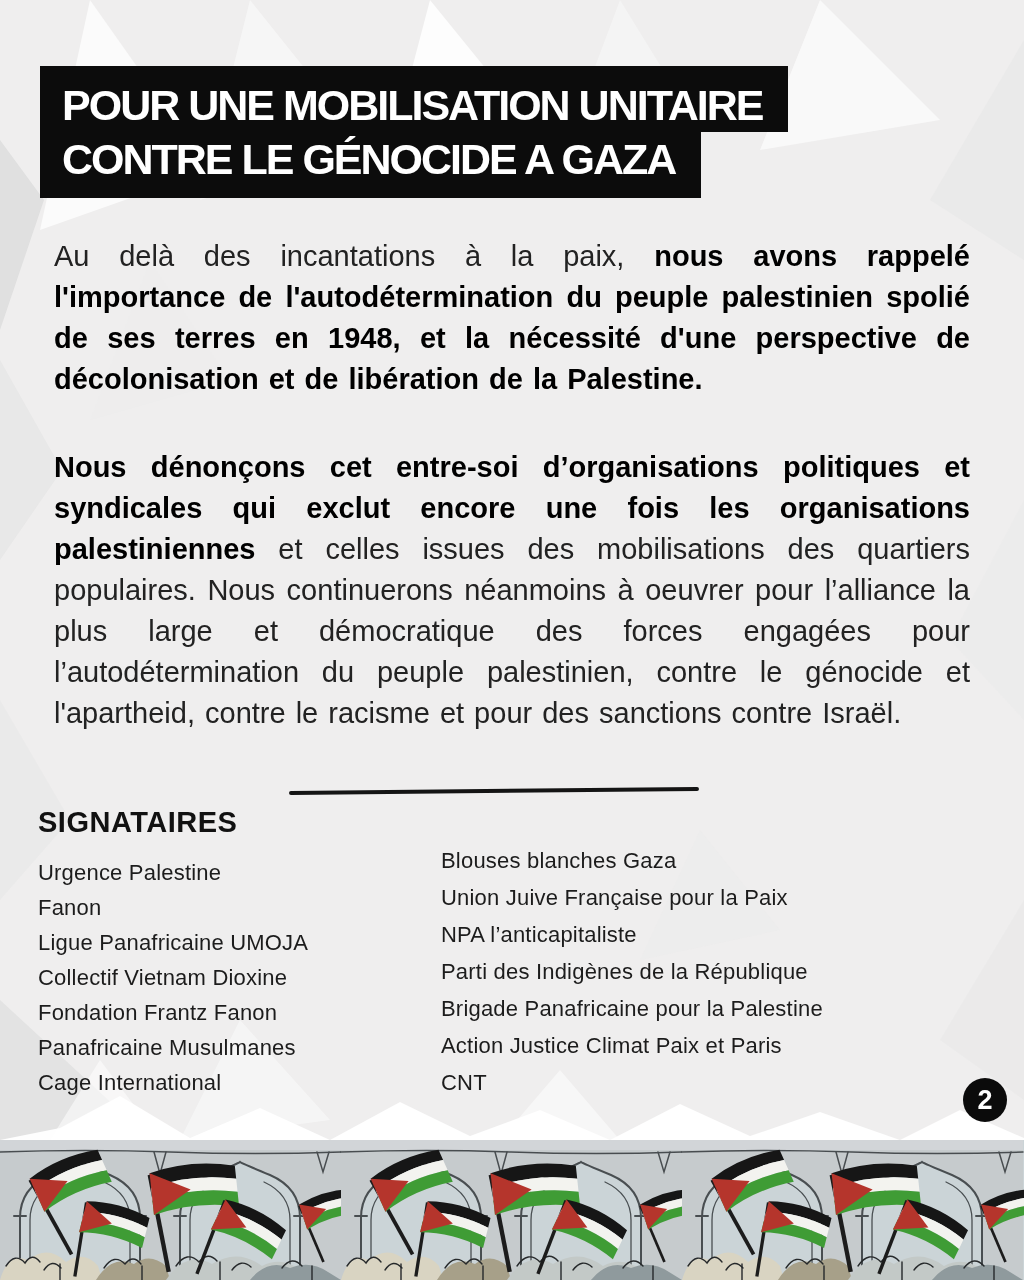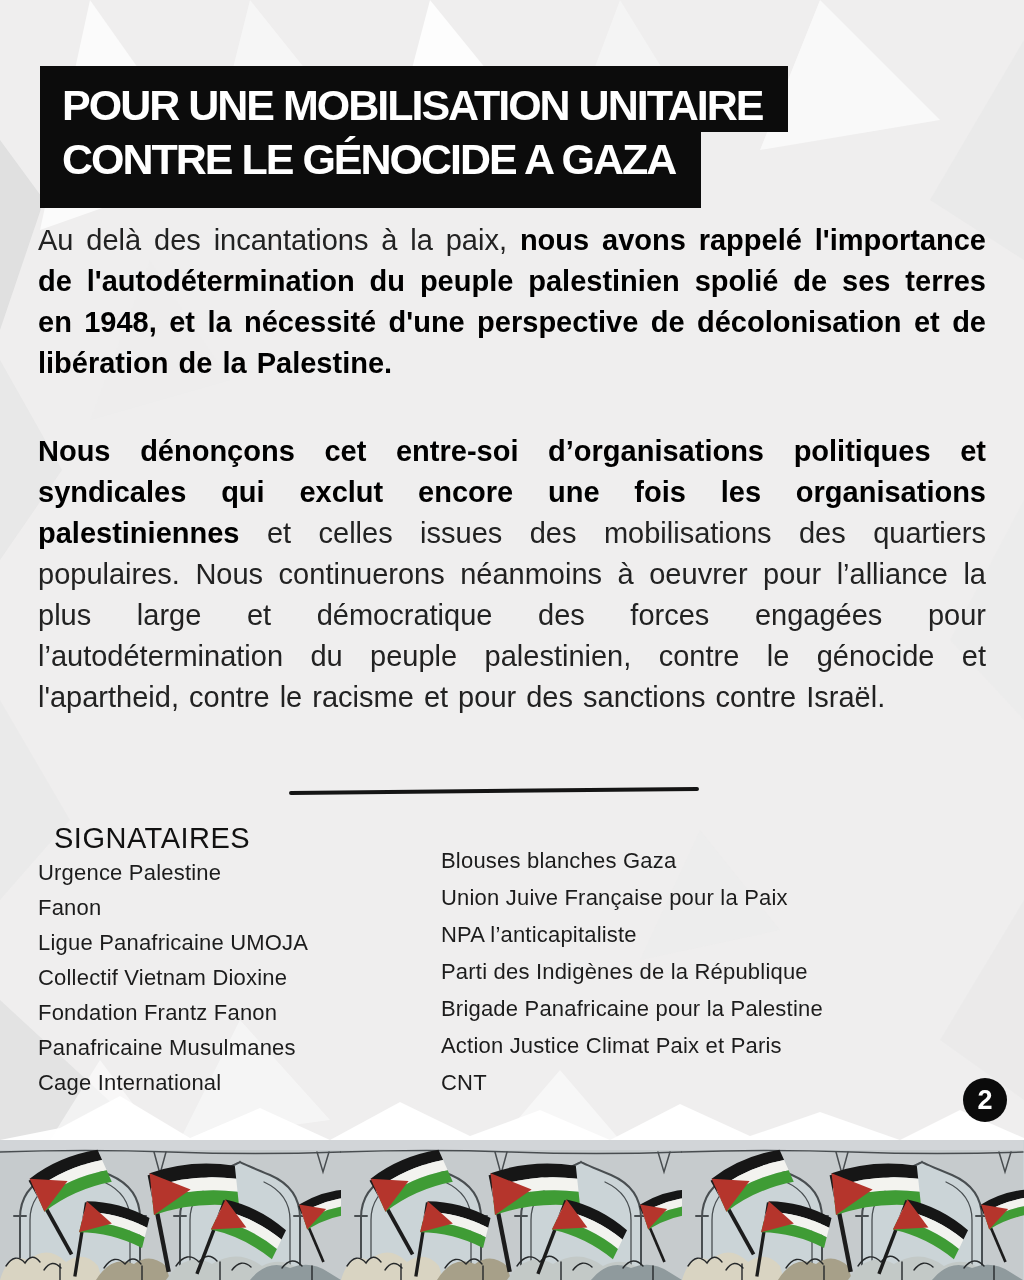--- a/index.html
+++ b/index.html
@@ -12,40 +12,40 @@
   .content{position:absolute;left:0;top:0;width:100%;height:100%;z-index:1;}
 
   
   .banner{position:absolute;left:40px;top:66px;}
   .banner-line{
     display:table;background:#0c0c0c;color:#ffffff;
     font-weight:700;font-size:43px;letter-spacing:-2px;line-height:54px;
     padding:0 26px 0 22px;white-space:nowrap;
   }
   .banner-line.first{padding-top:12px;}
-  .banner-line.second{padding-bottom:22px;}
+  .banner-line.second{padding-bottom:12px;}
 
   
   .body-text{position:absolute;left:38px;top:220px;width:948px;}
   .body-text p{
-    margin:0;text-align:justify;font-size:29px;line-height:41px;
+    margin:16px;text-align:justify;font-size:29px;line-height:41px;
     word-spacing:2px;color:#222222;
   }
   .body-text p b{color:#000000;}
   .body-text p.p1{margin-bottom:47px;}
 
   .divider{
     position:absolute;left:289px;top:789px;width:410px;height:4px;
     background:#141414;transform:rotate(-0.55deg);border-radius:2px;
   }
 
   
   .signatories{position:absolute;left:38px;top:806px;width:970px;height:300px;}
   .sig-heading{
-    margin:16px;font-size:29px;font-weight:400;letter-spacing:.5px;color:#111111;
+    margin:0;font-size:29px;font-weight:700;letter-spacing:.5px;color:#111111;
   }
   .sig-col{position:absolute;font-size:22px;letter-spacing:.2px;color:#1c1c1c;}
   .sig-col .sig-item{white-space:nowrap;}
   .sig-col.left{left:0;top:49px;line-height:35px;}
   .sig-col.right{left:403px;top:36px;width:575px;line-height:37px;}
 
   
   .page-badge{
     position:absolute;left:963px;top:1078px;width:44px;height:44px;
     border-radius:50%;background:#0b0b0b;color:#ffffff;

